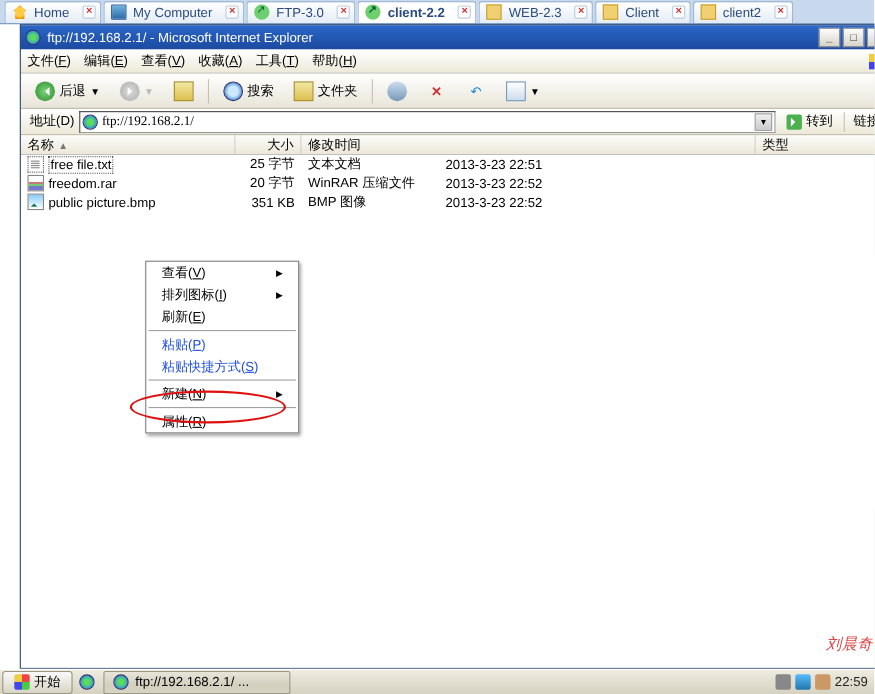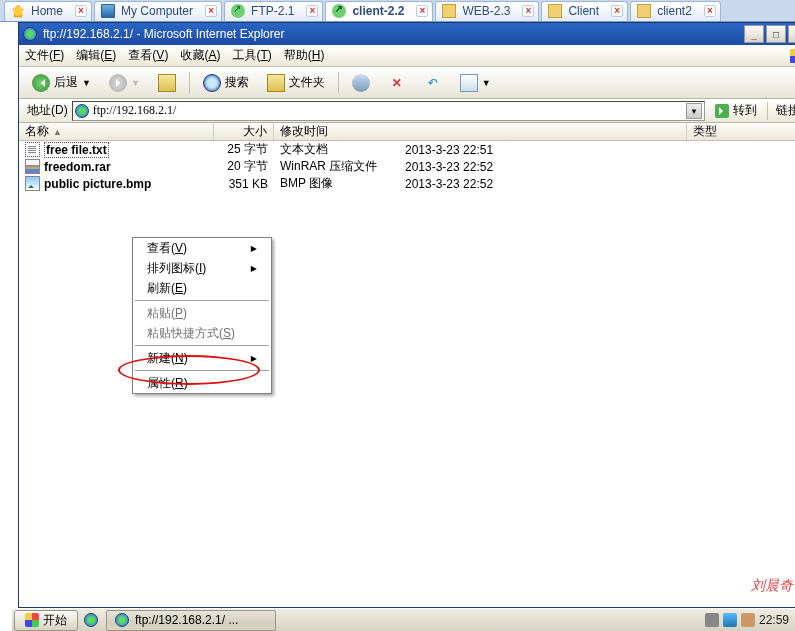--- a/index.html
+++ b/index.html
@@ -51,46 +51,46 @@
   .col { border-right: 1px solid #d4d0c0; padding: 2px 6px; font-size: 12px; color: #000; display: flex; align-items: center; }
   .col.name { flex: 0 0 195px; }
   .col.size { flex: 0 0 60px; justify-content: flex-end; }
   .col.type { flex: 0 0 125px; }
   .col.date { flex: 1; }
   .tri { font-size: 9px; color: #777; margin-left: 4px; }
 
   .listbody { background: #fff; height: calc(100% - 22px - 22px - 32px - 24px - 18px); overflow: hidden; position: relative; font-family: "SimSun",monospace; }
   .row { display: flex; height: 17px; align-items: center; }
   .row .cell { font-size: 12px; color: #000; padding: 0 6px; }
-  .row .cell.name { flex: 0 0 195px; display: flex; align-items: center; gap: 4px; font-weight: bold; }
+  .row .cell.name { flex: 0 0 195px; display: flex; align-items: center; gap: 4px; }
   .row .cell.size { flex: 0 0 60px; text-align: right; }
   .row .cell.type { flex: 0 0 125px; }
   .row .cell.date { flex: 1; }
   .row.sel .cell.name span { background: #fff; color: #000; border: 1px dotted #555; padding: 0 1px; }
   .fico { width: 15px; height: 15px; border: 1px solid #888; background: #fff; position: relative; }
   .fico.txt::before { content: ""; position: absolute; top: 3px; left: 2px; width: 8px; height: 1px; background: #888; box-shadow: 0 2px #888,0 4px #888,0 6px #888; }
   .fico.rar { background: linear-gradient(#fff 40%,#c77 40% 55%,#7c7 55% 70%,#77c 70%); }
   .fico.bmp { background: linear-gradient(#8cf,#fff); }
   .fico.bmp::before { content: ""; position: absolute; bottom: 2px; left: 2px; border: 3px solid transparent; border-bottom-color: #274; }
 
   
   .ctx { position: absolute; left: 132px; top: 237px; width: 140px; background: #fff; border: 1px solid #808080; box-shadow: 2px 2px 3px rgba(0,0,0,.35); z-index: 50; }
   .ctx .item { height: 20px; display: flex; align-items: center; justify-content: space-between; padding: 0 14px; font-size: 12px; font-family: "SimSun"; }
-  .ctx .item.disabled { color: #737373; }
+  .ctx .item.disabled { color: #1d4ed8; }
   .ctx .sep { height: 1px; margin: 2px 2px; background: #a0a0a0; }
   .ctx .arrow::after { content: "▶"; font-size: 8px; color: #000; }
 
   .ring { position: absolute; left: 118px; top: 355px; width: 142px; height: 30px; border: 2px solid #d11; border-radius: 50%; z-index: 60; pointer-events: none; }
 
   .scrollbar-r { position: absolute; right: 0; top: 0; bottom: 0; width: 17px; background: #f1efe6; }
   .scrollbar-r .arr { height: 17px; background: linear-gradient(#fefefe,#d4d0c4); border: 1px solid #b8b4a4; text-align: center; font-size: 9px; line-height: 15px; color: #555; }
   .scrollbar-r .arr.bot { position: absolute; bottom: 0; left: 0; right: 0; }
 
   
-  .taskbar { position: absolute; left: 12px; right: 0; bottom: 0; height: 23px; background: linear-gradient(#eeece0,#d6d2c2); border-top: 1px solid #fff; display: flex; align-items: center; margin-top: 37px; }
+  .taskbar { position: absolute; left: 0; right: 0; bottom: 0; height: 23px; background: linear-gradient(#eeece0,#d6d2c2); border-top: 1px solid #fff; display: flex; align-items: center; margin-top: 37px; }
   .start { height: 21px; padding: 0 10px; display: flex; align-items: center; gap: 4px; background: linear-gradient(#fafafa,#d8d4c4); border: 1px solid #9a9684; border-radius: 3px; margin-left: 2px; }
   .flagico { width: 14px; height: 14px; background: conic-gradient(#e44 0 25%,#4c4 0 50%,#44e 0 75%,#ec4 0 100%); border-radius: 2px; }
   .taskbtn { height: 21px; margin-left: 8px; background: linear-gradient(#e8e4d8,#d4d0c0 60%,#d8d4c4); border: 1px solid #9a9684; border-radius: 2px; display: flex; align-items: center; gap: 6px; padding: 0 8px; width: 170px; }
   .tray { margin-left: auto; display: flex; align-items: center; gap: 4px; padding-right: 6px; height: 100%; }
   .tray .t { width: 14px; height: 14px; }
   .clock { font-size: 12px; color: #222; }
   .stamp { position: absolute; right: 2px; bottom: 36px; color: #d44; font-family: "SimHei"; font-size: 14px; font-style: italic; }
 
   .mnu-ul { text-decoration: underline; }
 </style>
@@ -103,21 +103,21 @@
       <span>Home</span>
       <span class="close">×</span>
     </div>
     <div class="host-tab">
       <span class="ico ico-pc"></span>
       <span>My Computer</span>
       <span class="close">×</span>
     </div>
     <div class="host-tab">
       <span class="ico ico-ftp"></span>
-      <span>FTP-2.1</span>
+      <span>FTP-3.0</span>
       <span class="close">×</span>
     </div>
     <div class="host-tab active">
       <span class="ico ico-ftp"></span>
       <span>client-2.2</span>
       <span class="close">×</span>
     </div>
     <div class="host-tab">
       <span class="ico ico-client"></span>
       <span>WEB-2.3</span>

